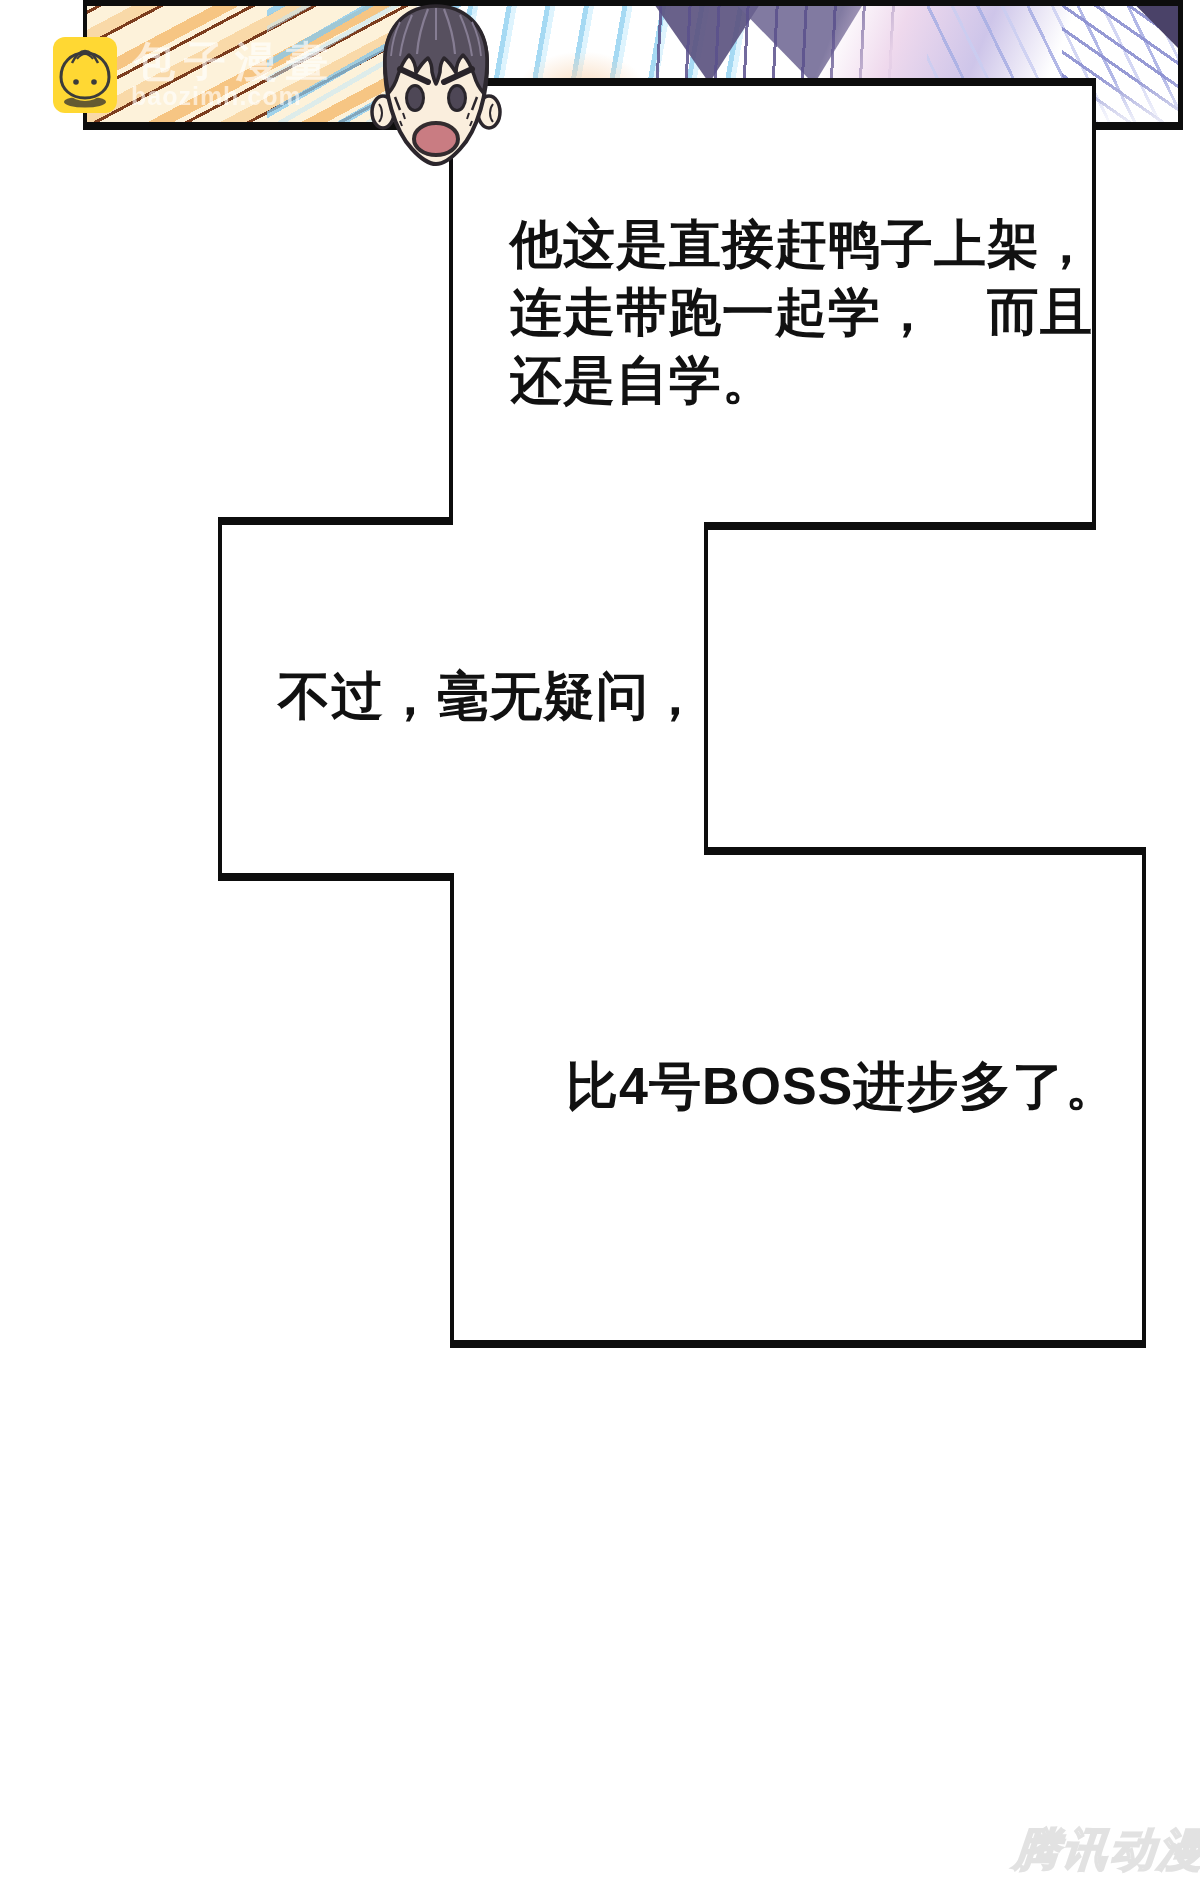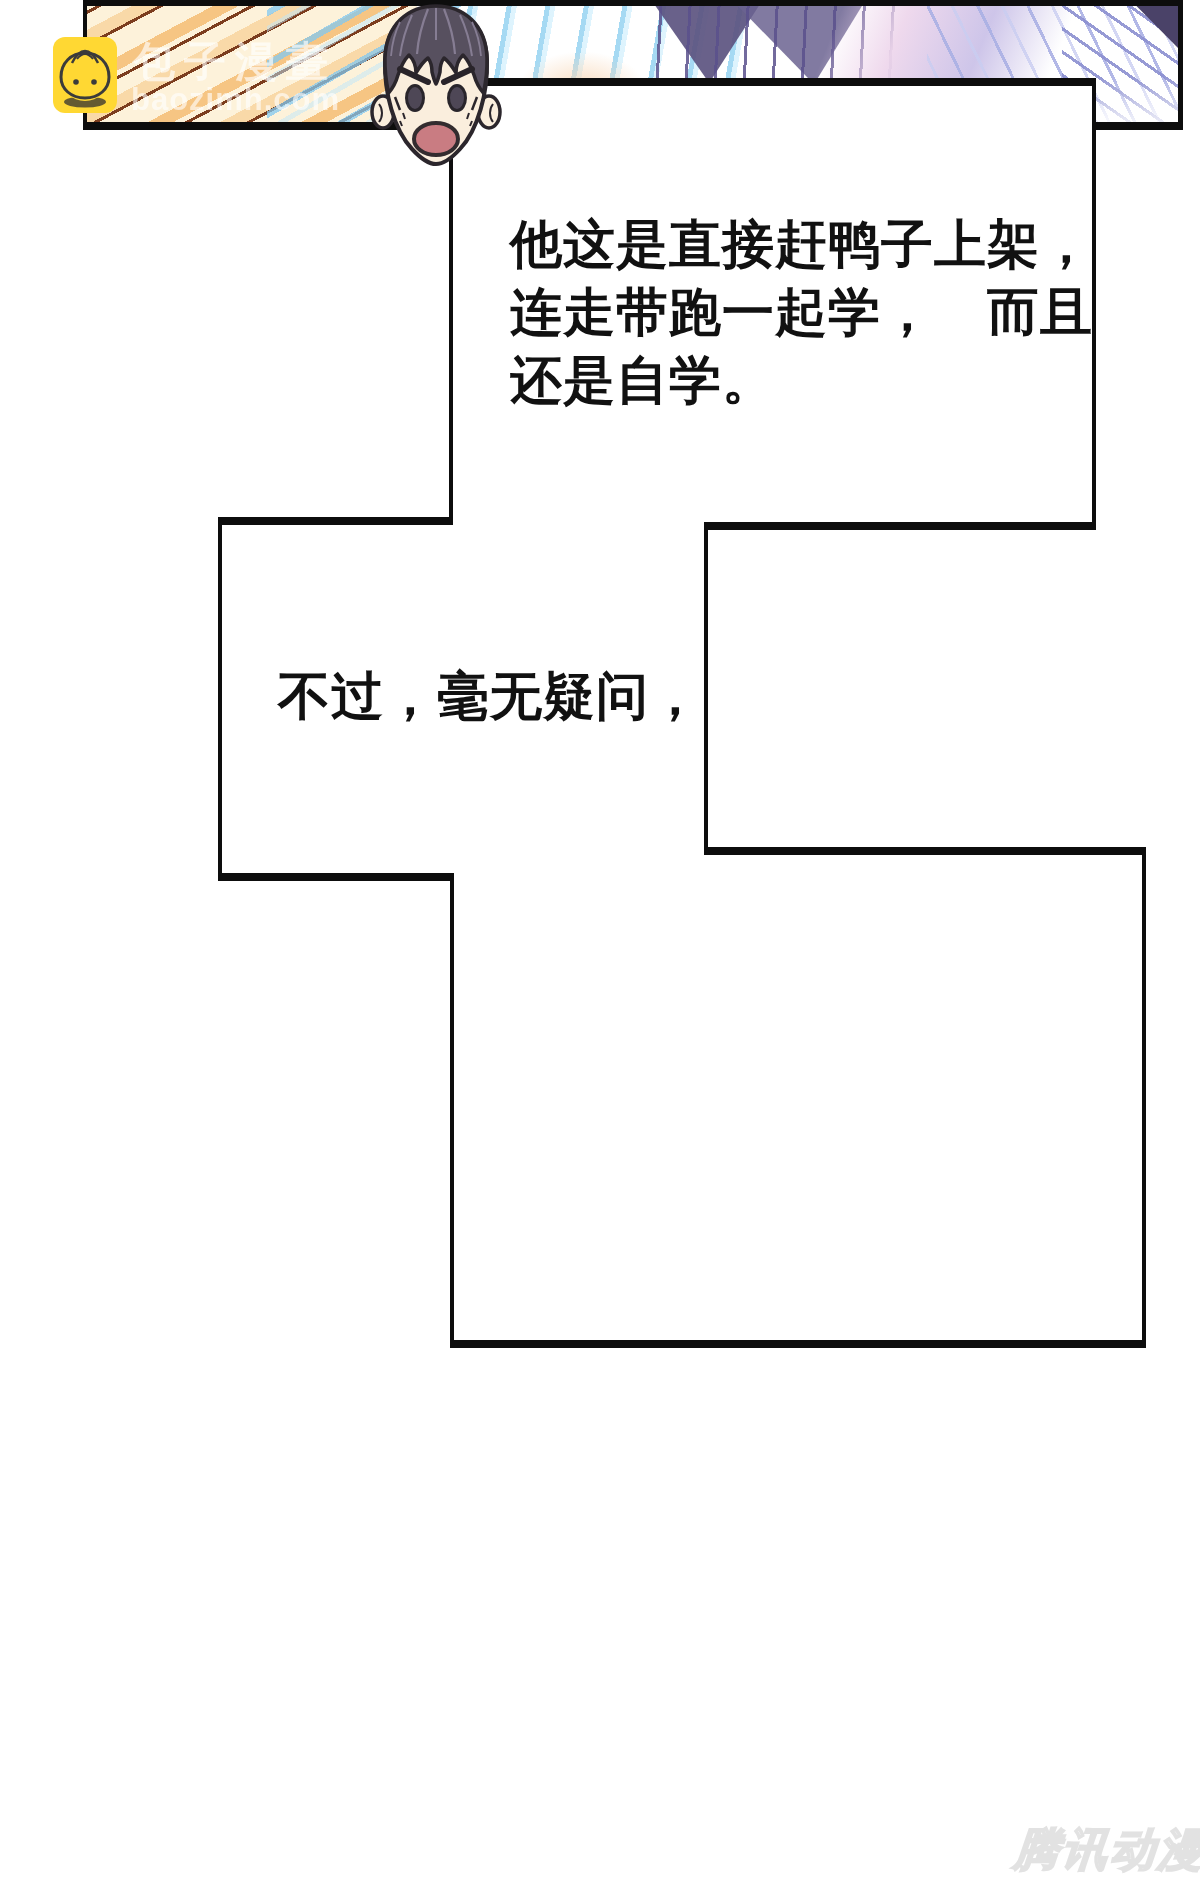--- a/index.html
+++ b/index.html
@@ -42,21 +42,21 @@
   .art-bundle{left:975px;top:-10px;width:140px;height:160px;background:
     repeating-linear-gradient(35deg, rgba(155,161,221,0) 0 8px, rgba(139,143,208,.9) 8px 11px, rgba(155,161,221,0) 11px 19px);}
   .art-corner{right:-2px;top:-2px;width:70px;height:46px;background:#4a4268;
     clip-path:polygon(35% 0,100% 0,100% 100%);}
   .art-fade{left:300px;top:72px;width:800px;height:46px;background:
     linear-gradient(rgba(255,255,255,0), rgba(255,255,255,.85));}
   
   .logo{position:absolute;left:23px;top:36px;width:66px;height:78px;z-index:6;}
   .wm-cn{position:absolute;left:104px;top:34px;z-index:6;font-size:42px;font-weight:700;
     color:rgba(255,255,255,.65);letter-spacing:9px;white-space:nowrap;}
-  .wm-url{position:absolute;left:102px;top:82px;z-index:6;font-size:31px;font-weight:600;
+  .wm-url{position:absolute;left:102px;top:82px;z-index:6;font-size:25px;font-weight:600;
     color:rgba(255,255,255,.62);letter-spacing:1px;white-space:nowrap;}
   
   .bubbles-svg{position:absolute;left:0;top:0;z-index:4;}
   
   .head{position:absolute;left:341px;top:0px;width:132px;height:166px;z-index:8;}
   
   .dlg{position:absolute;z-index:9;color:#111;font-weight:700;font-size:52px;line-height:68px;
     white-space:pre-line;letter-spacing:1px;}
   .dlg1{left:481px;top:210px;}
   .dlg2{left:249px;top:662px;}
@@ -140,16 +140,17 @@
     <path d="M102,69 L74,82" stroke="#29242a" stroke-width="6" stroke-linecap="round"></path>
     <ellipse cx="45" cy="98" rx="8.5" ry="12.5" fill="#4e4756" stroke="#29252b" stroke-width="3"></ellipse>
     <ellipse cx="87" cy="98" rx="8.5" ry="12.5" fill="#4e4756" stroke="#29252b" stroke-width="3"></ellipse>
     <ellipse cx="66" cy="139" rx="22" ry="16" fill="#c97c82" stroke="#332c2f" stroke-width="4"></ellipse>
   </svg>
 
   <div class="dlg dlg2">不过，毫无疑问，</div>
   <div class="dlg dlg1">他这是直接赶鸭子上架，
 连走带跑一起学，　而且
 还是自学。</div>
+  <div class="dlg dlg3">比4号BOSS进步多了。</div>
 
   <div class="tc-wm">腾讯动漫</div>
 
 </div>
 
 </body></html>

